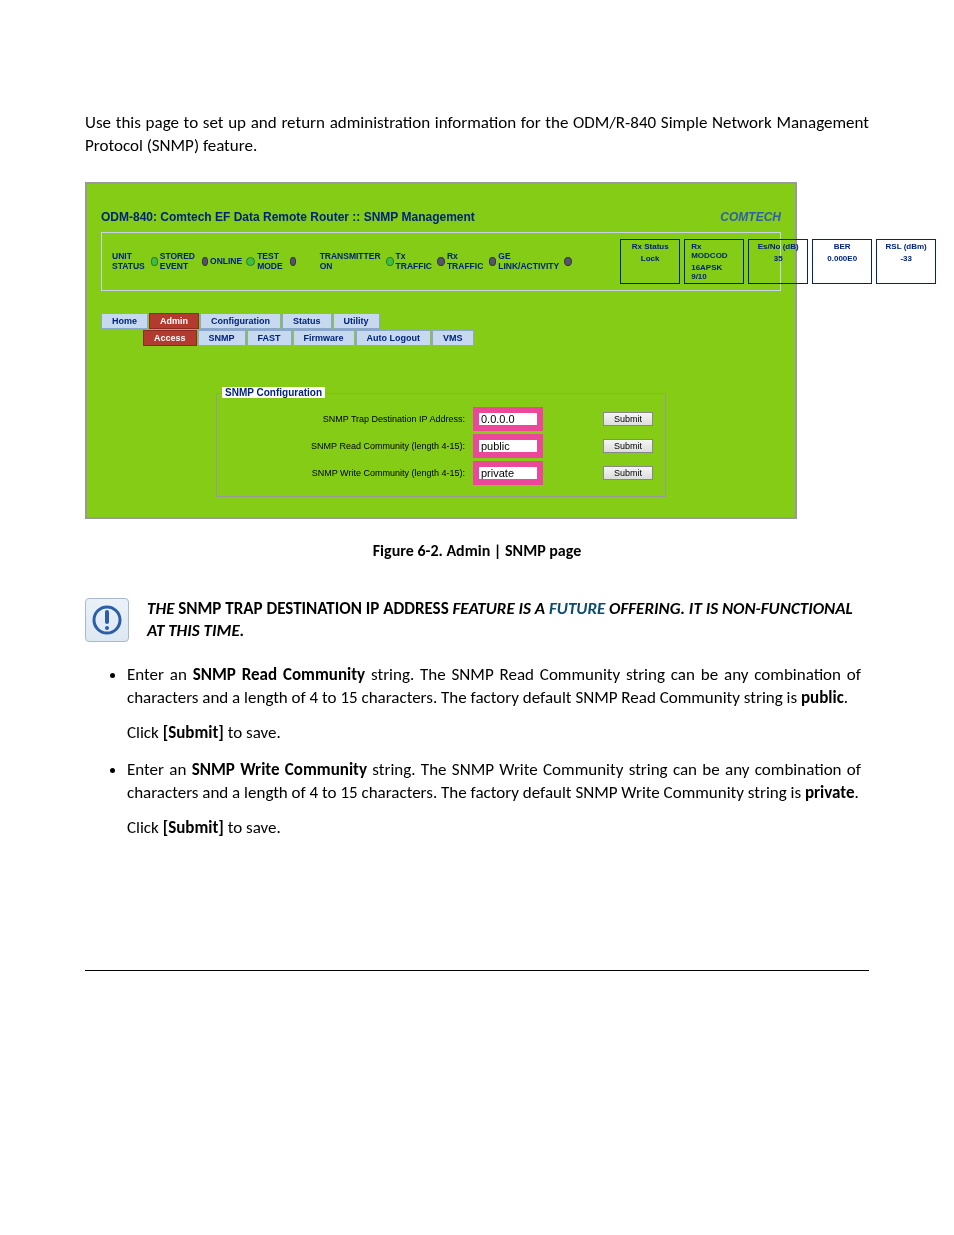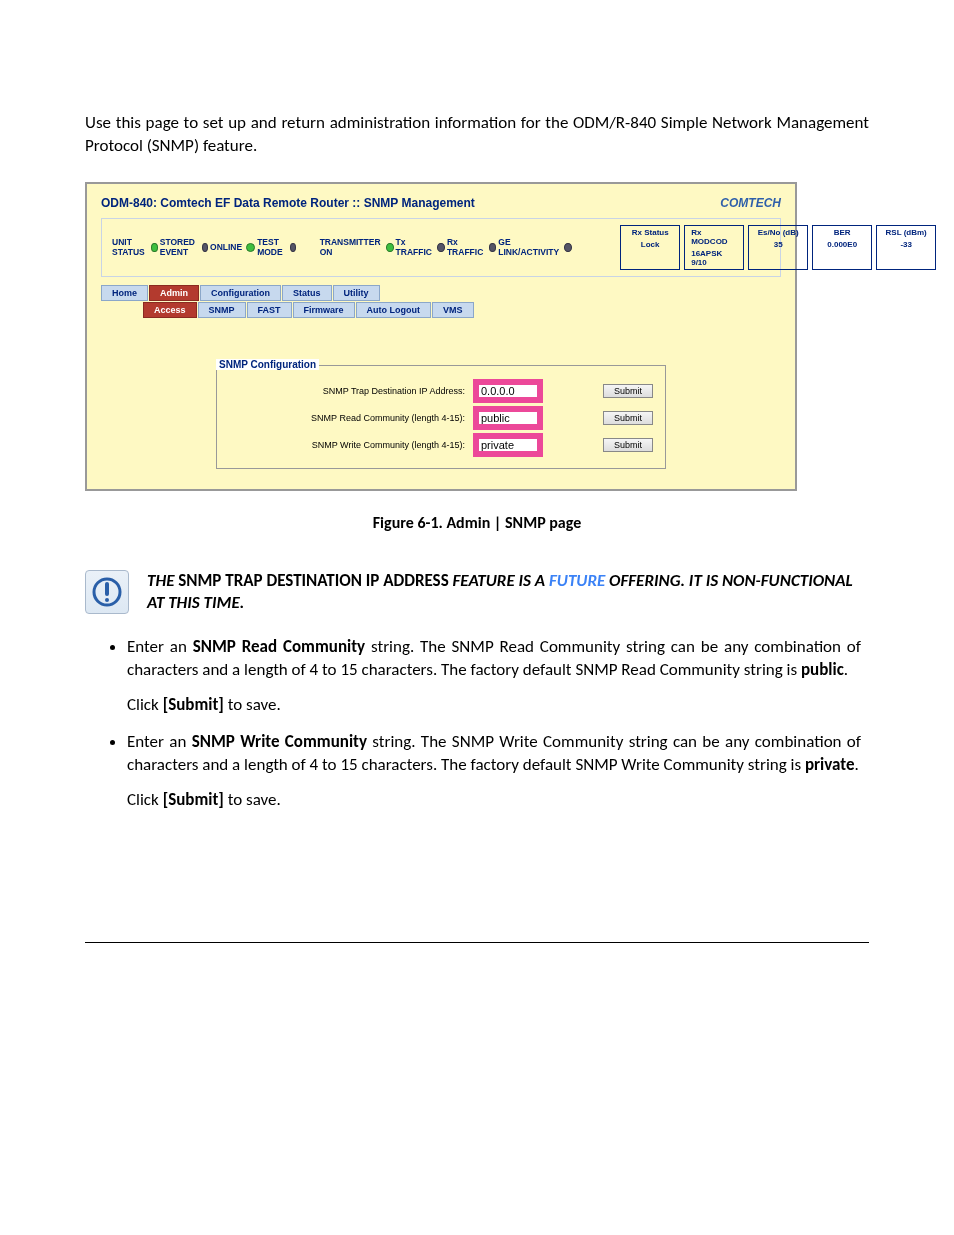--- a/index.html
+++ b/index.html
@@ -1,49 +1,49 @@
 <!DOCTYPE html>
 <html><head>
 <meta charset="utf-8">
 <style>
 body{font-family:Calibri,Arial,sans-serif;margin:0;background:#fff;color:#000}
 .page{width:954px;padding:100px 85px 60px;box-sizing:border-box}
 .intro-row{display:flex;align-items:center;margin-bottom:24px}
 .mag-icon{width:42px;height:42px;background:linear-gradient(#eaf1f8,#dde8f3);border:1px solid #a9b9cc;border-radius:4px;margin-right:18px;display:flex;align-items:center;justify-content:center}
 .intro-row h2{font-size:17px;margin:0;font-weight:bold}
 .para{font-size:17px;line-height:1.35;text-align:justify;margin:12px 0 24px}
-.screenshot{border:2px solid #999;width:680px;margin:0 0 18px;background:#fef9c3;padding:12px 14px 20px}
+.screenshot{border:2px solid #999;width:680px;margin:0 0 18px;background:#84cc16;padding:26px 14px 20px}
 .page-title{font-family:Arial;font-size:12px;font-weight:bold;color:#00247d;margin-bottom:8px;display:flex;justify-content:space-between;align-items:center}
 .logo{font-style:italic;font-weight:bold;color:#2e5faa;font-size:12px}
 .top-bar{border:1px solid #c8d4e6;padding:6px 10px;display:flex;gap:24px;font-family:Arial;font-size:8.5px;color:#00247d;font-weight:bold;align-items:center}
 .status-col{display:flex;flex-direction:row;gap:2px}
 .status-col div{display:flex;justify-content:flex-end;align-items:center;gap:4px}
 .led{width:7px;height:7px;border-radius:50%;background:#3fbf3f;border:1px solid #2a7a2a;display:inline-block}
 .led.dark{background:#556;border-color:#334}
 .arrow{width:42px;height:26px;background:#5a8fc8;clip-path:polygon(40% 0,40% 30%,100% 30%,100% 70%,40% 70%,40% 100%,0 50%)}
 .metric-boxes{display:flex;gap:4px;margin-left:auto}
 .metric{border:1px solid #00247d;padding:2px 6px;display:flex;flex-direction:column;align-items:center;min-width:46px;gap:3px}
 .metric span{font-size:8px;color:#00247d;font-weight:bold}
-.tabs{margin-top:8px;font-family:Arial;font-size:9px}
+.tabs{margin-top:22px;font-family:Arial;font-size:9px}
 .tab-row{display:flex}
 .tab{background:#c7d9ee;color:#00247d;border:1px solid #8ba7c9;padding:2px 10px;font-weight:bold;margin-right:1px}
 .tab.active{background:#b33a2e;color:#fff;border-color:#8a2a20}
 .sub-tabs{display:flex;margin-top:1px;margin-left:42px}
 .snmp-panel{margin:28px auto 0;width:450px}
-.fieldset-label{font-family:Arial;font-size:10px;font-weight:bold;color:#00247d;position:relative;top:7px;left:0;background:#fff;padding:0 3px;display:inline-block}
+.fieldset-label{font-family:Arial;font-size:10px;font-weight:bold;color:#00247d;position:relative;top:7px;left:6px;background:#fff;padding:0 3px;display:inline-block}
 .fieldset{border:1px solid #999;padding:10px 12px 8px}
 .form-row{display:flex;align-items:center;justify-content:flex-end;gap:8px;margin:3px 0;font-family:Arial;font-size:9px}
 .form-row label{color:#000}
 .form-row input.txt{font-size:11px;width:54px;border:6px solid #ec4899;padding:0 2px;height:12px}
 .form-row button{font-size:9px;background:linear-gradient(#f5f5f5,#ddd);border:1px solid #888;padding:1px 10px;margin-left:52px}
 .caption{font-size:16px;font-weight:bold;text-align:center;margin:22px 0 38px}
 .note-row{display:flex;align-items:flex-start;gap:18px;margin:10px 0 22px}
 .alert-icon{width:42px;height:42px;background:linear-gradient(#eaf1f8,#dde8f3);border:1px solid #a9b9cc;border-radius:4px;display:flex;align-items:center;justify-content:center;flex-shrink:0}
 .note-text{font-size:17px;font-weight:bold;font-style:italic;line-height:1.3}
-.note-text .future{color:#3b82f6}
+.note-text .future{color:#0c4a6e}
 ul.bullets{padding-left:34px;margin:8px}
 ul.bullets li{font-size:17px;line-height:1.35;text-align:justify;margin-bottom:14px}
 ul.bullets li p{margin:12px 0 0}
 .footer-line{border-top:1px solid #000;margin-top:130px}
 </style>
 </head>
 <body>
 
 <div class="page">
 
@@ -147,21 +147,21 @@
         </div>
         <div class="form-row">
           <label>SNMP Write Community (length 4-15):</label>
           <input class="txt" value="private" style="">
           <button>Submit</button>
         </div>
       </div>
     </div>
   </div>
 
-  <div class="caption">Figure 6-1. Admin | SNMP page</div>
+  <div class="caption">Figure 6-2. Admin | SNMP page</div>
 
   <div class="note-row">
     <div class="alert-icon">
       <svg width="32" height="32" viewBox="0 0 32 32">
           <circle cx="16" cy="16" r="13" fill="none" stroke="#2a5fa8" stroke-width="3"></circle>
           <line x1="16" y1="8" x2="16" y2="18" stroke="#2a5fa8" stroke-width="4" stroke-linecap="round"></line>
           <circle cx="16" cy="24" r="2" fill="#2a5fa8"></circle>
         </svg>
     </div>
     <div class="note-text">

